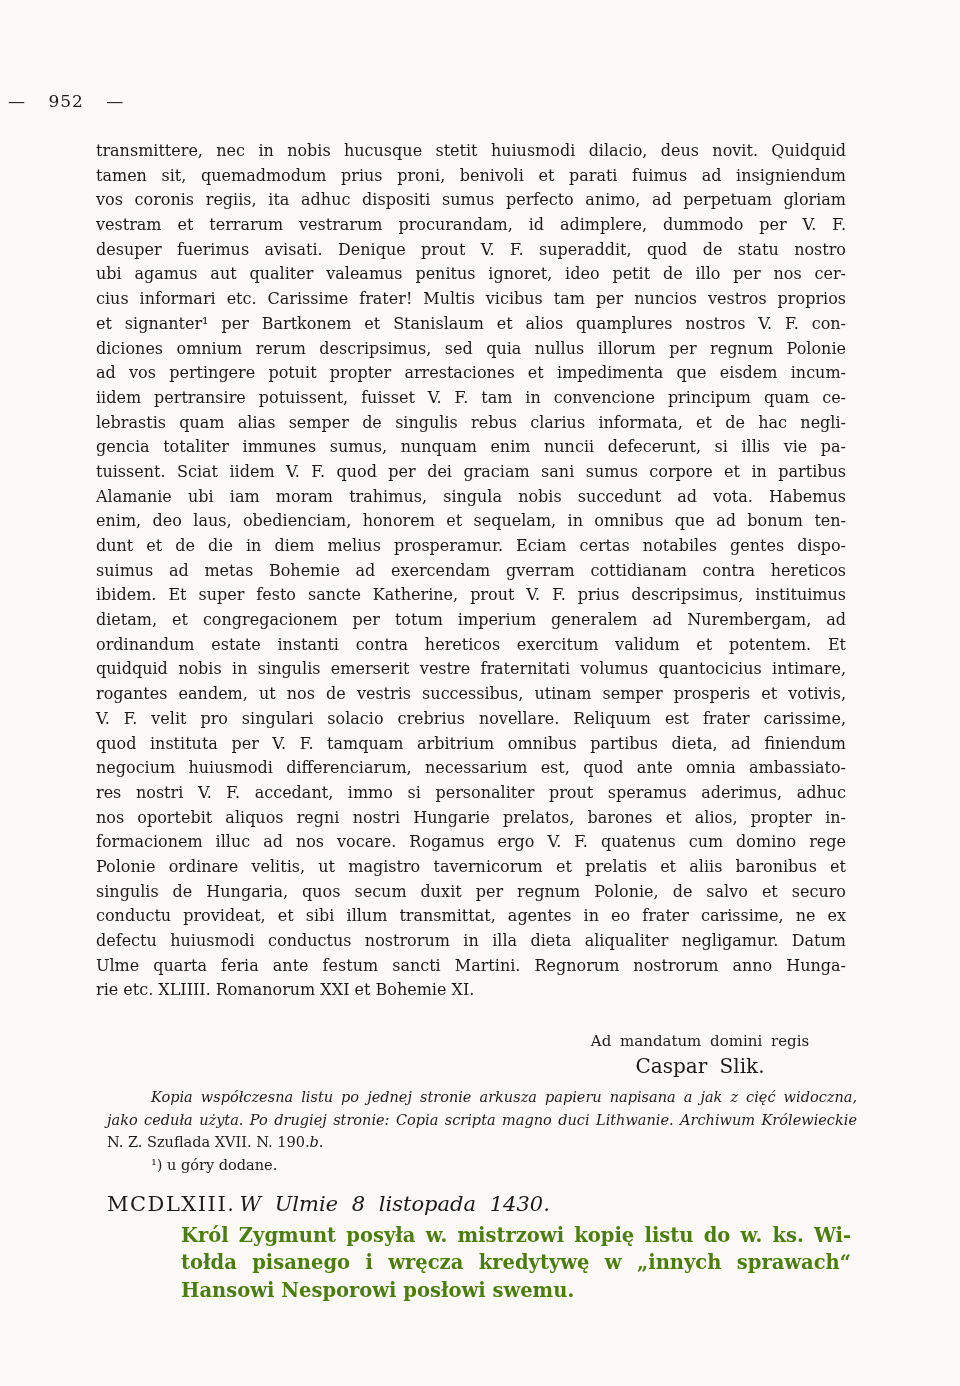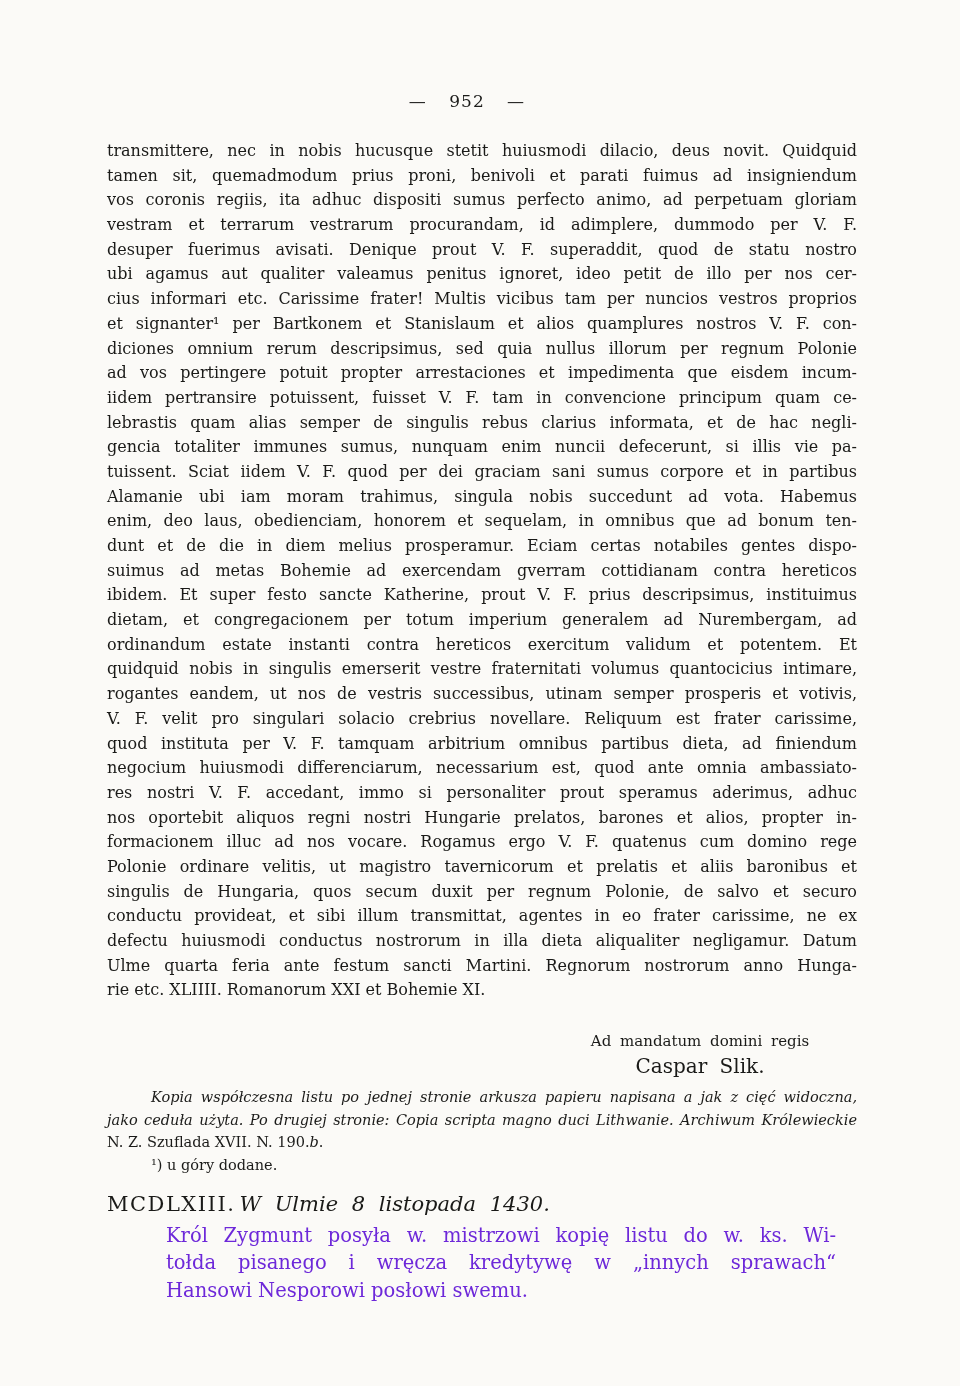--- a/index.html
+++ b/index.html
@@ -12,32 +12,31 @@
     width: 960px;
     height: 1386px;
     background: #fbfaf7;
     color: #1a1a18;
     font-family: "DejaVu Serif", "Liberation Serif", serif;
     overflow: hidden;
   }
   .page-header {
     position: absolute;
     top: 91px;
-    left: 17px;
+    left: 8px;
     width: 900px;
-    text-align: center;
     font-size: 17px;
     letter-spacing: 1px;
     word-spacing: 16px;
     color: #1c1c1a;
   }
   .body-block {
     position: absolute;
     top: 139px;
-    left: 107px;
+    left: 96px;
     width: 750px;
     font-size: 16px;
     line-height: 24.7px;
     color: #1a1a18;
   }
   .bline {
     text-align: justify;
     text-align-last: justify;
     height: 24.7px;
     white-space: nowrap;
@@ -100,26 +99,26 @@
     margin-top: 44px;
   }
   .entry-dateline {
     font-style: italic;
     margin-left: 4px;
     word-spacing: 7px;
   }
   .entry-summary {
     position: absolute;
     top: 1222px;
-    left: 166px;
+    left: 181px;
     width: 670px;
-    font-weight: normal;
+    font-weight: bold;
     font-size: 19.5px;
     line-height: 27.4px;
-    color: #6d28d9;
+    color: #4d7c0f;
   }
   .sline {
     height: 27.4px;
     text-align: justify;
     text-align-last: justify;
     white-space: nowrap;
   }
   .sline.last {
     text-align: left;
     text-align-last: left;

